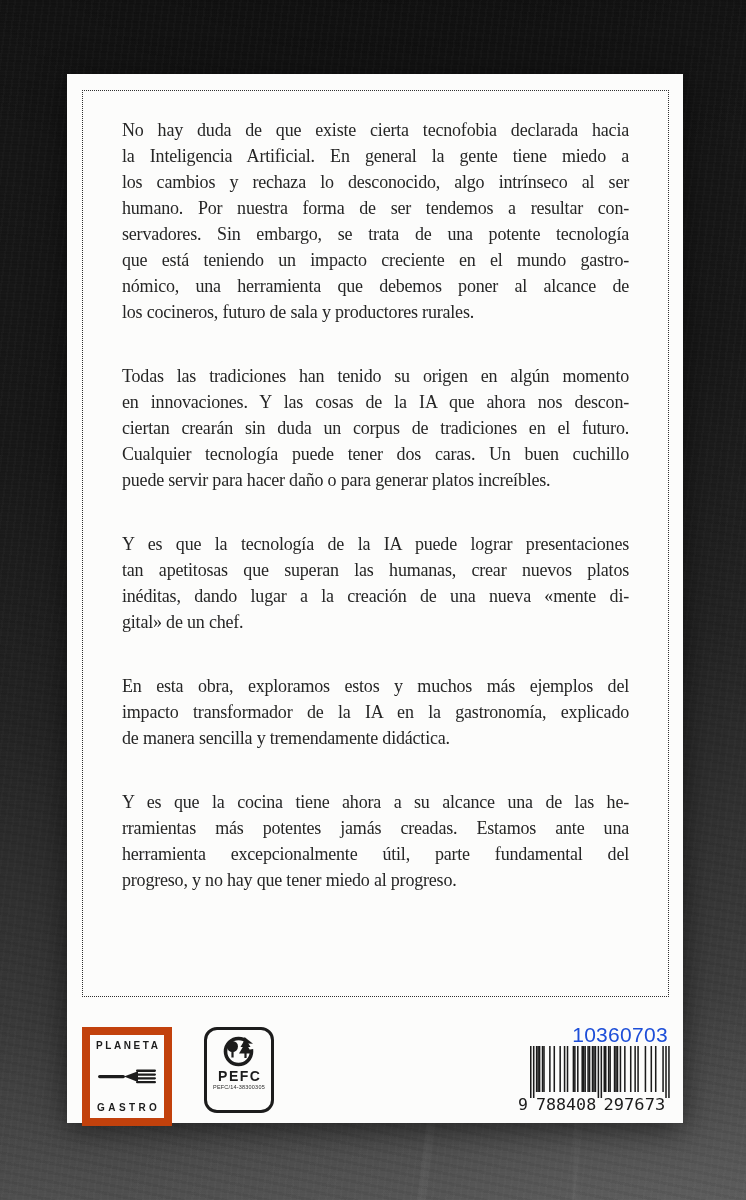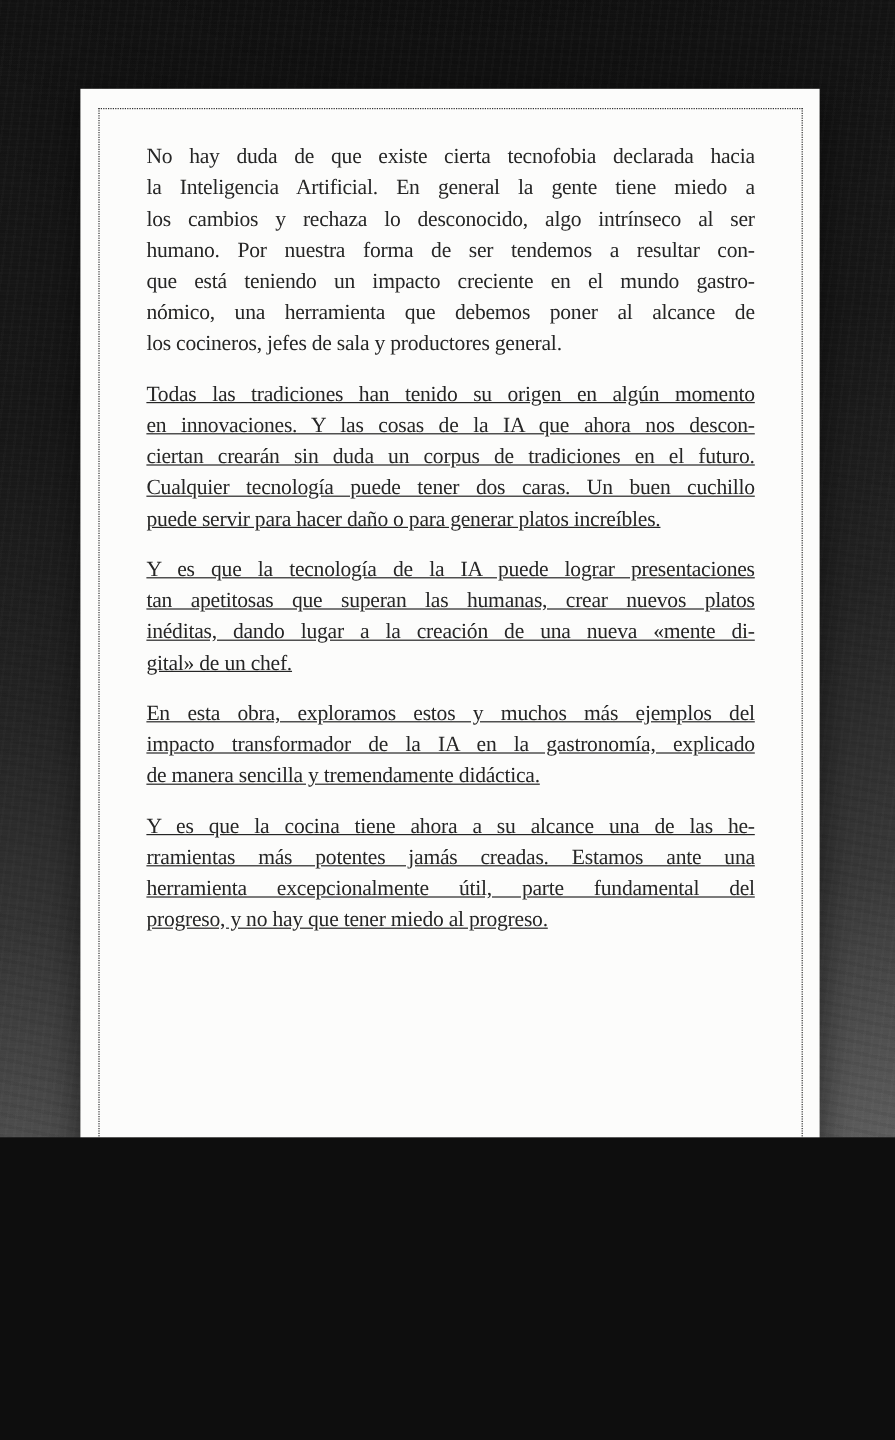--- a/index.html
+++ b/index.html
@@ -1,17 +1,17 @@
 <!DOCTYPE html>
 <html><head>
 <meta charset="utf-8">
 <style>
   html,body{margin:0;padding:0;background:#0e0e0e;}
   .stage{
-    position:relative;width:746px;height:948px;overflow:hidden;
+    position:relative;width:746px;height:1200px;overflow:hidden;
     font-family:"Liberation Serif",serif;
     background:
       radial-gradient(900px 420px at 88% 104%, rgba(255,255,255,0.10), transparent 62%),
       radial-gradient(700px 340px at 6% 102%, rgba(255,255,255,0.05), transparent 60%),
       radial-gradient(800px 500px at 50% -10%, rgba(0,0,0,0.35), transparent 70%),
       linear-gradient(172deg,#141414 0%,#171717 34%,#232323 56%,#383838 78%,#4e4e4e 100%);
   }
   .grain{
     position:absolute;inset:0;pointer-events:none;
     background:
@@ -31,21 +31,21 @@
     background:#fcfcfb;box-shadow:0 6px 28px rgba(0,0,0,0.55);
   }
   .dotted-frame{
     position:absolute;left:15px;right:14px;top:16px;height:905px;
     border:1.6px dotted #2f2f2f;
   }
   .body-text{
     position:absolute;left:55px;top:43px;width:507px;
     font-size:18px;line-height:26px;letter-spacing:-0.2px;color:#262626;
   }
-  .para + .para{margin-top:16px;text-decoration:underline;}
+  .para + .para{margin-top:38px;}
   .line{text-align:justify;text-align-last:justify;white-space:normal;}
   .line.last{text-align-last:left;}
   
   .planeta-logo{
     position:absolute;left:15px;top:953px;width:70px;height:73px;
     border:8px solid #c2410c;background:#fcfcfb;
     display:flex;flex-direction:column;justify-content:space-between;align-items:center;
     padding:5px 2px;box-sizing:content-box;
   }
   .pl-word{
@@ -87,23 +87,24 @@
 
   <div class="card">
     <div class="dotted-frame"></div>
 
     <div class="body-text">
         <div class="para">
           <div class="line">No hay duda de que existe cierta tecnofobia declarada hacia</div>
           <div class="line">la Inteligencia Artificial. En general la gente tiene miedo a</div>
           <div class="line">los cambios y rechaza lo desconocido, algo intrínseco al ser</div>
           <div class="line">humano. Por nuestra forma de ser tendemos a resultar con-</div>
+          <div class="line">servadores. Sin embargo, se trata de una potente tecnología</div>
           <div class="line">que está teniendo un impacto creciente en el mundo gastro-</div>
           <div class="line">nómico, una herramienta que debemos poner al alcance de</div>
-          <div class="line last">los cocineros, jefes de sala y productores general.</div>
+          <div class="line last">los cocineros, futuro de sala y productores rurales.</div>
         </div>
         <div class="para">
           <div class="line">Todas las tradiciones han tenido su origen en algún momento</div>
           <div class="line">en innovaciones. Y las cosas de la IA que ahora nos descon-</div>
           <div class="line">ciertan crearán sin duda un corpus de tradiciones en el futuro.</div>
           <div class="line">Cualquier tecnología puede tener dos caras. Un buen cuchillo</div>
           <div class="line last">puede servir para hacer daño o para generar platos increíbles.</div>
         </div>
         <div class="para">
           <div class="line">Y es que la tecnología de la IA puede lograr presentaciones</div>

